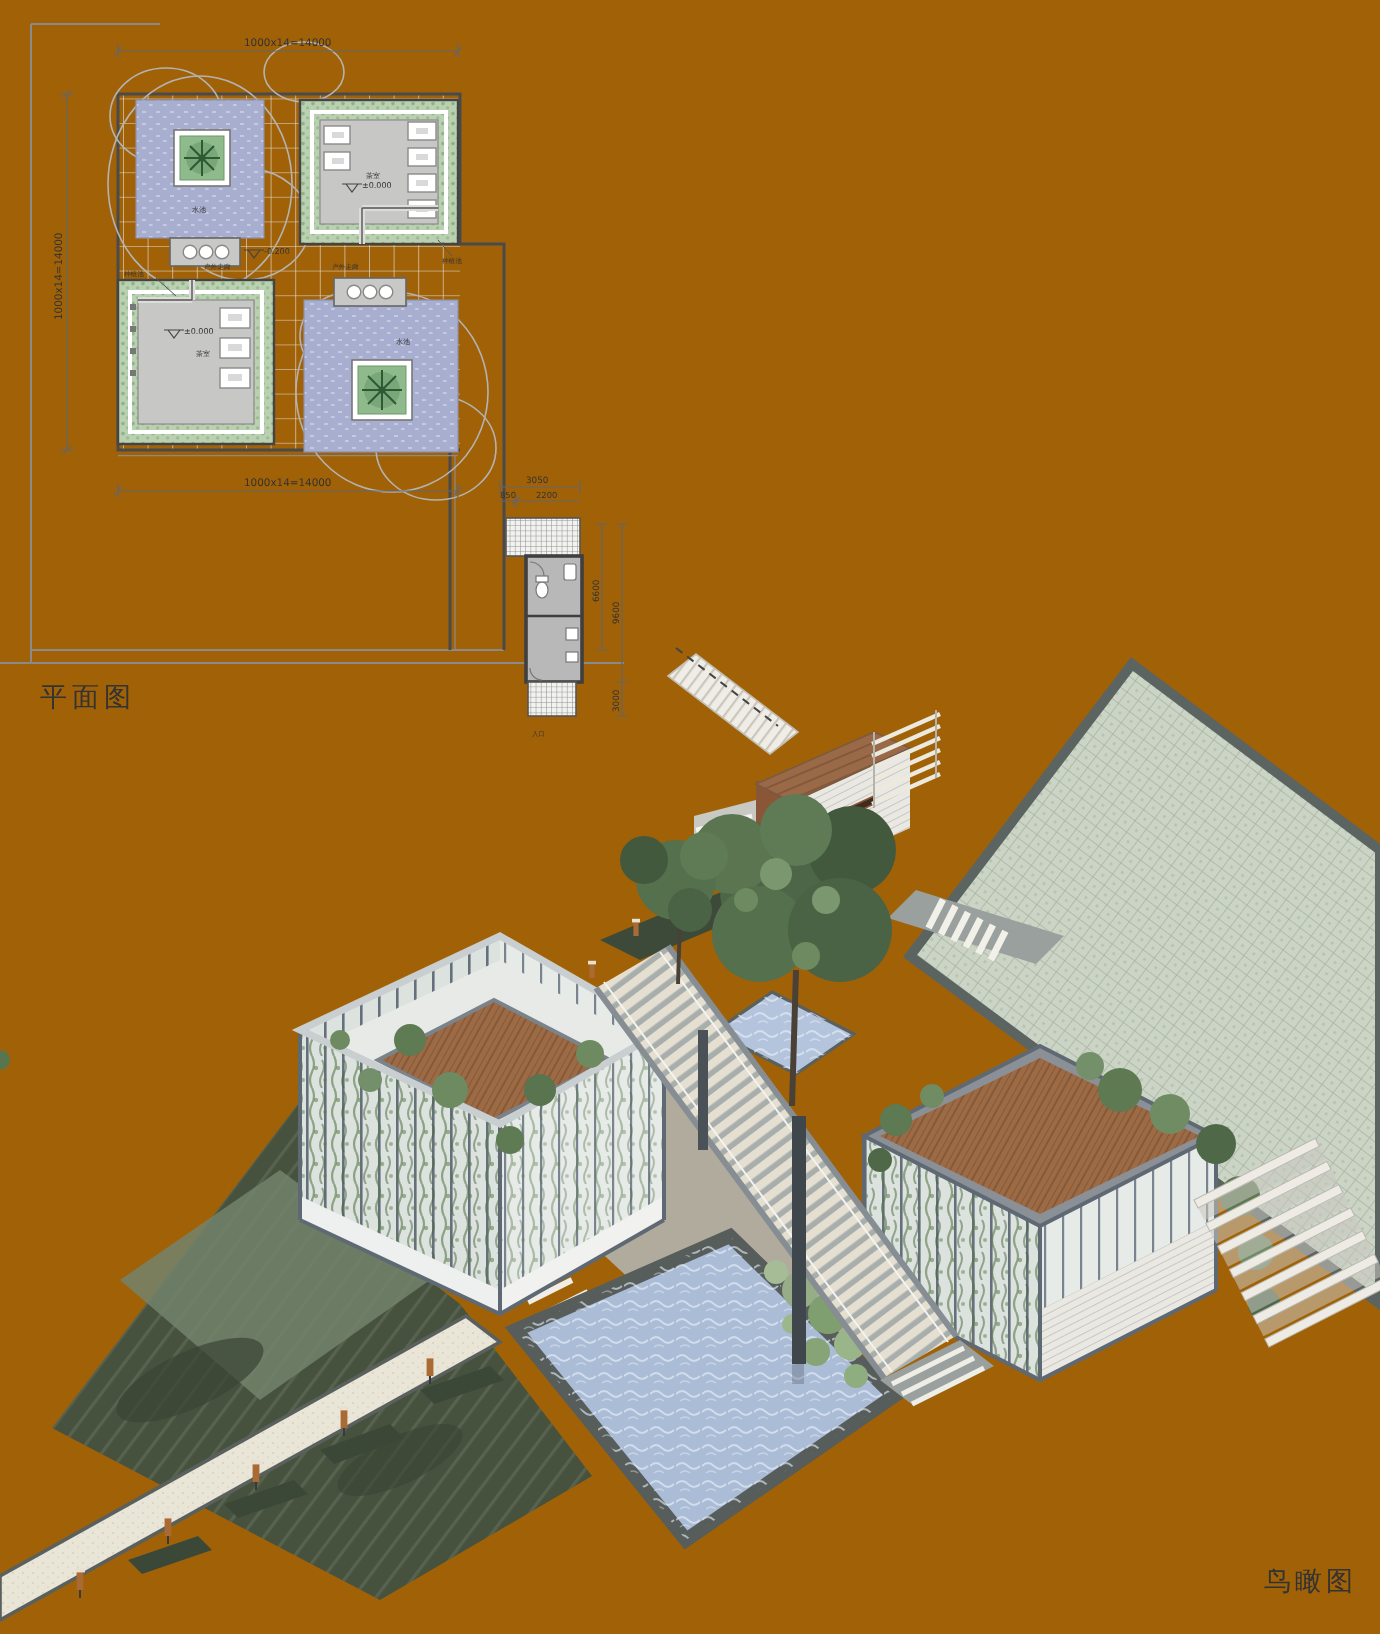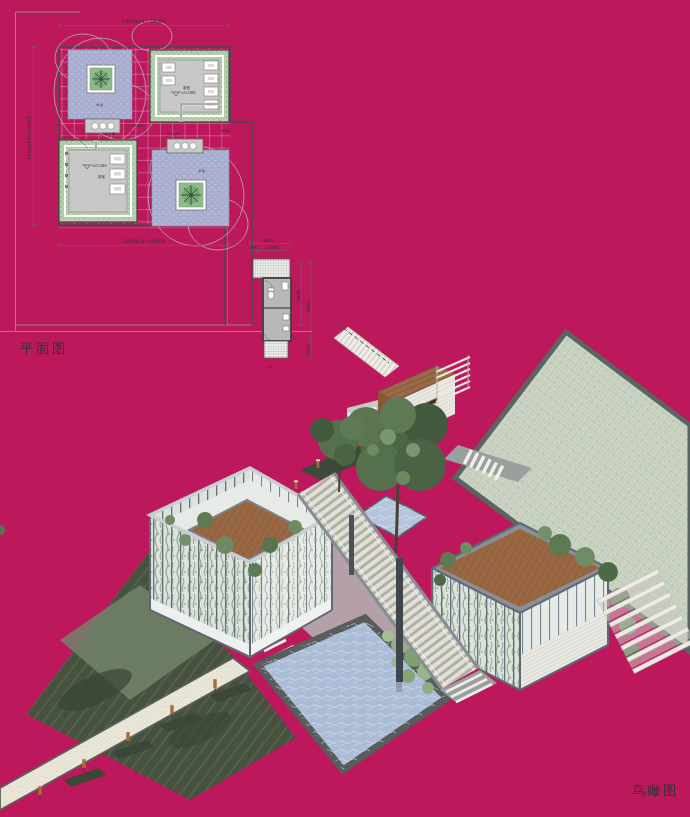--- a/index.html
+++ b/index.html
@@ -1,16 +1,16 @@
 <!DOCTYPE html>
 <html><head>
 <meta charset="utf-8">
 <style>
   html,body{margin:0;padding:0;background:#fff;}
-  .stage{position:relative;width:690px;height:817px;background:#be185d;overflow:hidden;
+  .stage{position:relative;width:690px;height:817px;background:#a16207;overflow:hidden;
          font-family:"DejaVu Sans","Liberation Sans",sans-serif;}
   svg{position:absolute;left:0;top:0;}
   text{font-family:"DejaVu Sans","Liberation Sans",sans-serif;fill:#333;}
 </style>
 </head>
 <body>
 
 <div class="stage">
 <svg width="690" height="817" viewBox="0 0 690 817">
 <defs>

